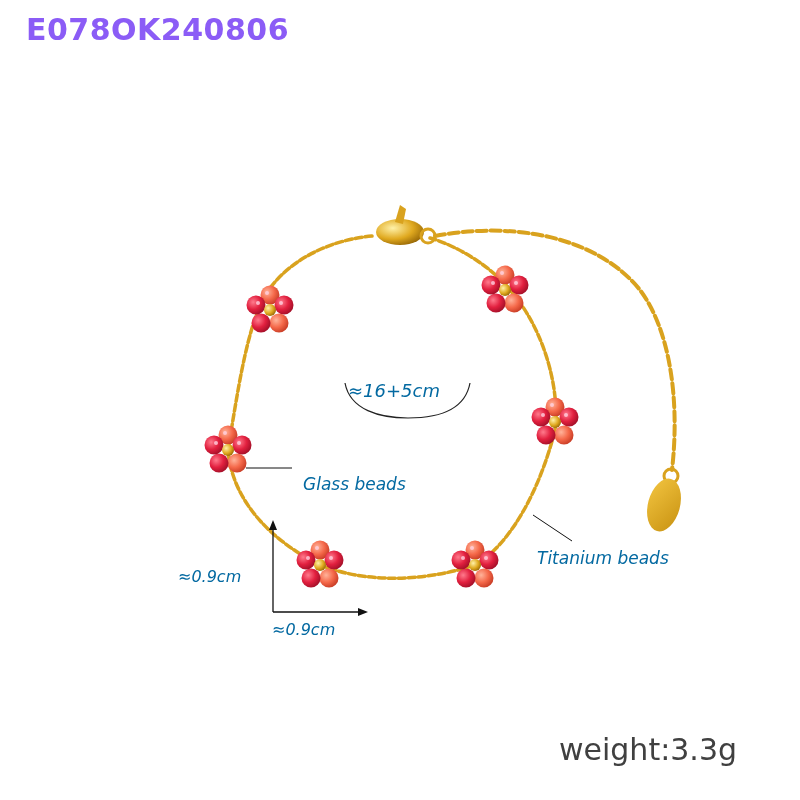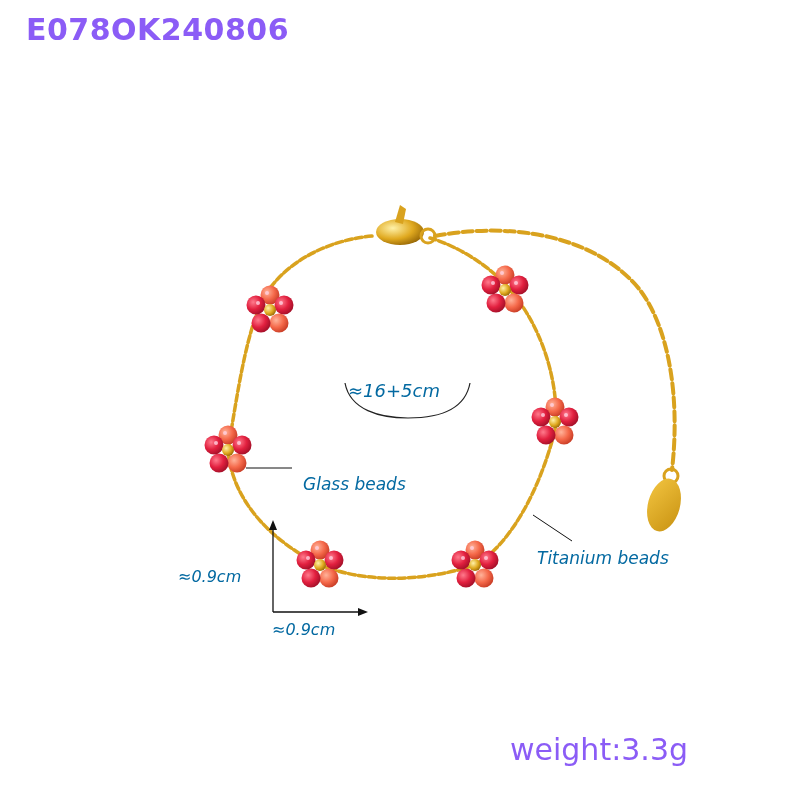--- a/index.html
+++ b/index.html
@@ -5,21 +5,21 @@
     html, body { margin: 0; padding: 0; }
     body { width: 800px; height: 800px; background: #ffffff; position: relative; overflow: hidden; font-family: "DejaVu Sans", sans-serif; color: #111; }
     .sku { position: absolute; left: 26px; top: 12px; font-size: 30px; font-weight: bold; letter-spacing: 0.5px; color: #8b5cf6; }
     .art { position: absolute; left: 0; top: 0; width: 800px; height: 800px; }
     .label { position: absolute; font-size: 17px; color: #0369a1; white-space: nowrap; font-style: italic; }
     .lbl-length { left: 348px; top: 380px; font-size: 18px; }
     .lbl-glass { left: 303px; top: 474px; }
     .lbl-steel { left: 537px; top: 548px; }
     .lbl-h { left: 178px; top: 567px; font-size: 16px; }
     .lbl-w { left: 272px; top: 620px; font-size: 16px; }
-    .weight { position: absolute; left: 510px; top: 732px; font-size: 30px; color: #8b5cf6; }
+    .weight { position: absolute; left: 559px; top: 732px; font-size: 30px; color: #404040; }
   </style>
 </head>
 <body>
 
 <div class="sku">E078OK240806</div>
 
 <svg class="art" viewBox="0 0 800 800" xmlns="http://www.w3.org/2000/svg">
   <defs>
     <radialGradient id="beadRed" cx="35%" cy="35%" r="70%">
       <stop offset="0%" stop-color="#ff7a8c"></stop>

